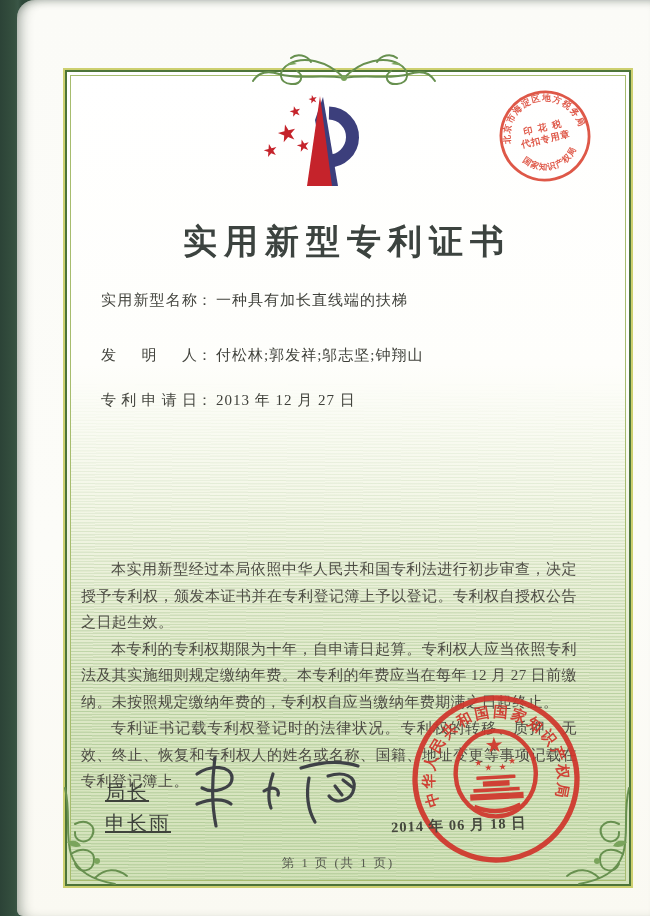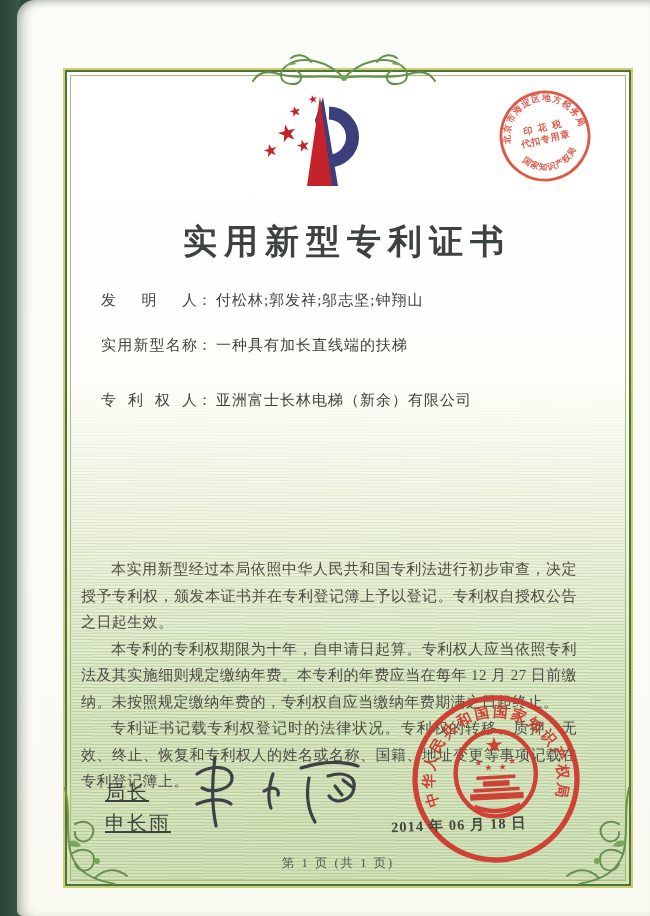--- a/index.html
+++ b/index.html
@@ -138,28 +138,28 @@
       <text class="tax-fill" font-size="10.5" letter-spacing="1">
         <textPath href="#arcB" startOffset="50%" text-anchor="middle">国家知识产权局</textPath>
       </text>
       <text x="80" y="73" text-anchor="middle" class="tax-fill" font-size="11.5" letter-spacing="2">印 花 税</text>
       <text x="80" y="88" text-anchor="middle" class="tax-fill" font-size="11.5" letter-spacing="1">代扣专用章</text>
     </svg>
 
     <div class="title">实用新型专利证书</div>
 
     <div class="fields">
-      <div class="field-row">
-        <span class="flabel">发明人</span><span class="fcolon">：</span><span class="fvalue">付松林;郭发祥;邬志坚;钟翔山</span>
-      </div>
       <div class="field-row first">
         <span class="flabel">实用新型名称</span><span class="fcolon">：</span><span class="fvalue">一种具有加长直线端的扶梯</span>
       </div>
       <div class="field-row">
-        <span class="flabel">专利权人</span><span class="fcolon">：</span><span class="fvalue">亚洲富士长林电梯（新余）有限公司</span>
+        <span class="flabel">发明人</span><span class="fcolon">：</span><span class="fvalue">付松林;郭发祥;邬志坚;钟翔山</span>
+      </div>
+      <div class="field-row">
+        <span class="flabel">专利申请日</span><span class="fcolon">：</span><span class="fvalue">2013 年 12 月 27 日</span>
       </div>
     </div>
 
     <div class="paras">
       <p>本实用新型经过本局依照中华人民共和国专利法进行初步审查，决定授予专利权，颁发本证书并在专利登记簿上予以登记。专利权自授权公告之日起生效。</p>
       <p>本专利的专利权期限为十年，自申请日起算。专利权人应当依照专利法及其实施细则规定缴纳年费。本专利的年费应当在每年 12 月 27 日前缴纳。未按照规定缴纳年费的，专利权自应当缴纳年费期满之日起终止。</p>
       <p>专利证书记载专利权登记时的法律状况。专利权的转移、质押、无效、终止、恢复和专利权人的姓名或名称、国籍、地址变更等事项记载在专利登记簿上。</p>
     </div>
 
     <div class="signer">

